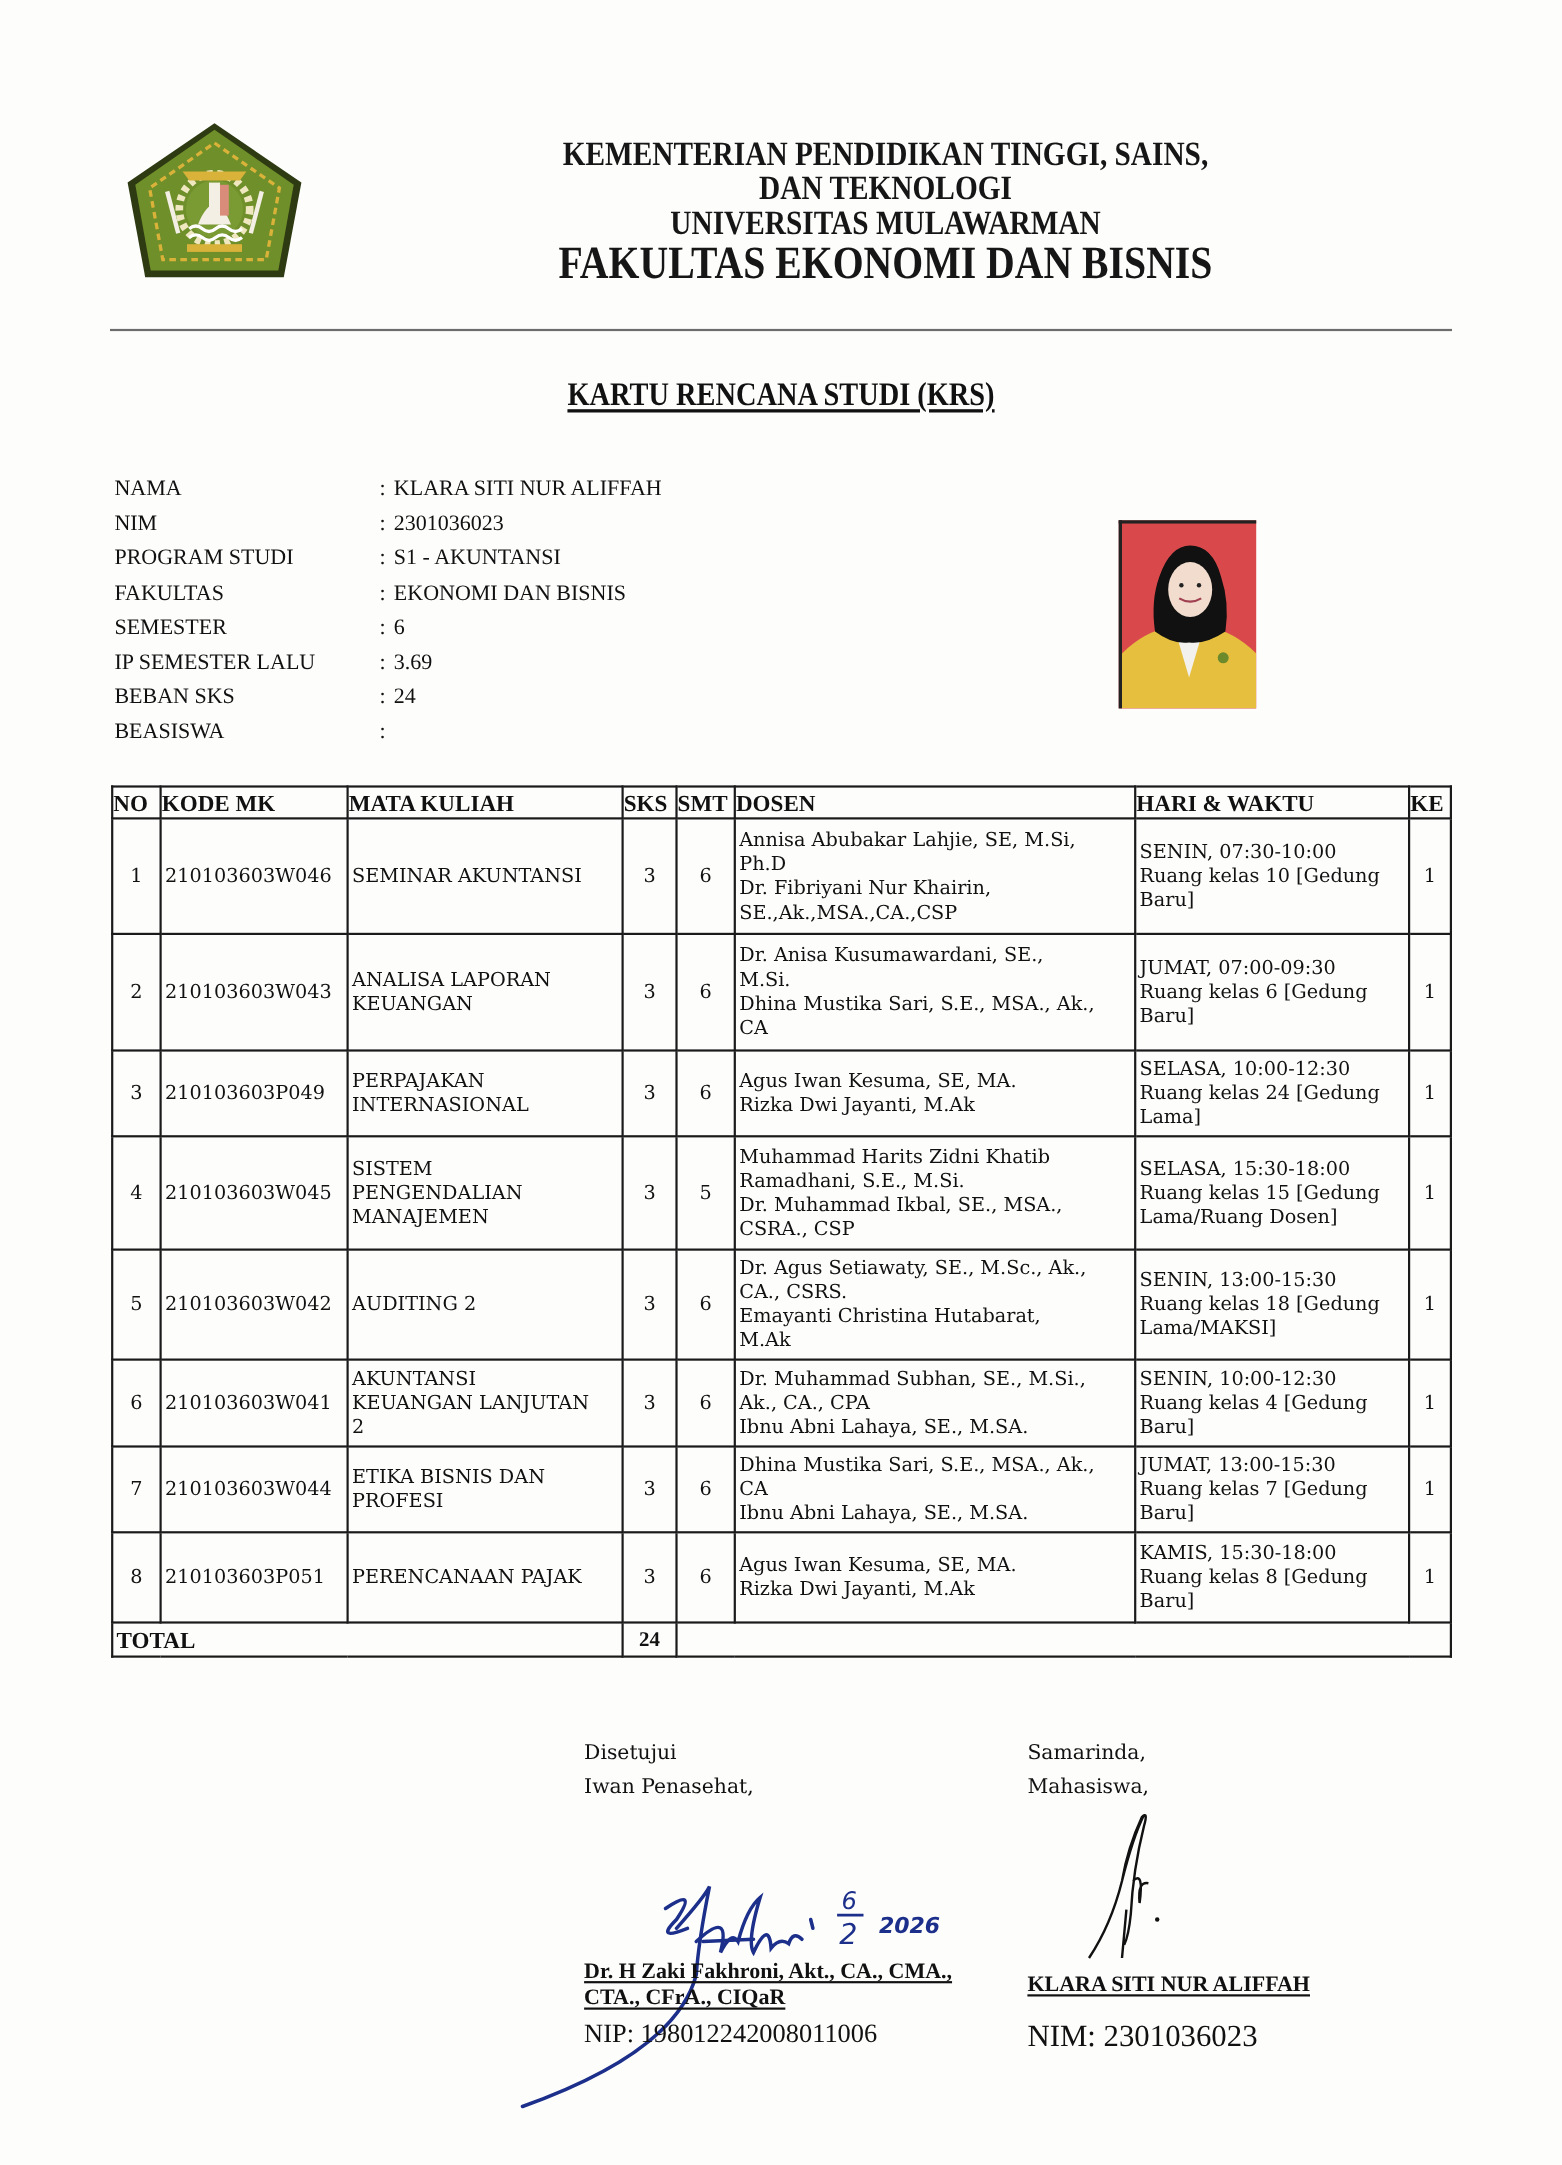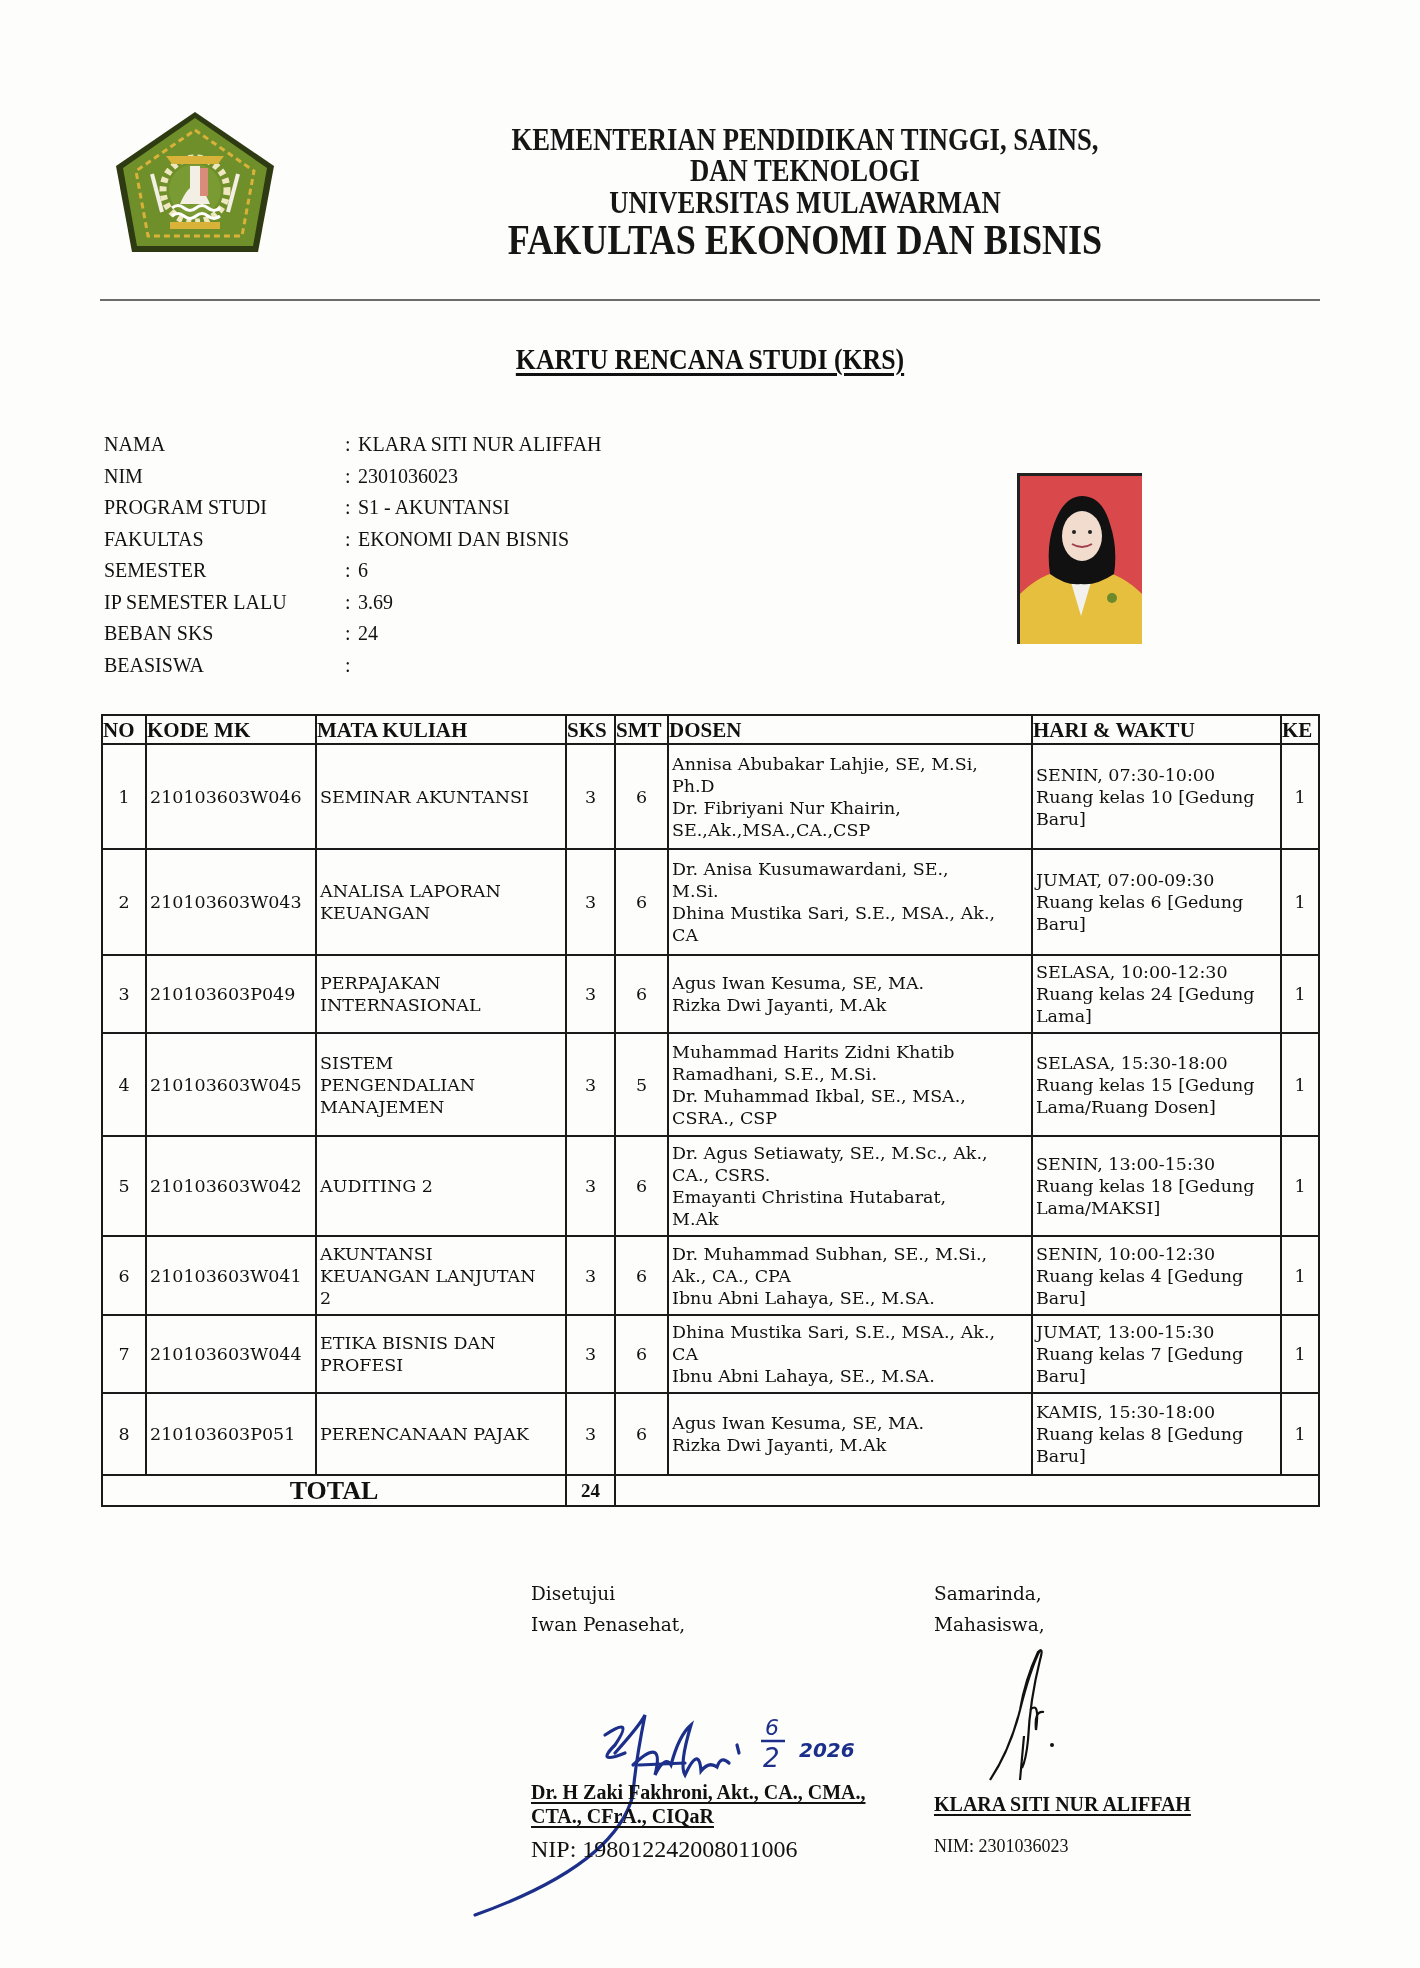--- a/index.html
+++ b/index.html
@@ -44,21 +44,21 @@
   #krs-table { position: absolute; left: 101px; top: 714px; width: 1217px;
     border-collapse: collapse; table-layout: fixed;
     font-family: "DejaVu Serif", serif; font-size: 17.5px; line-height: 22px; }
   #krs-table th, #krs-table td { border: 2px solid #1a1a1a; padding: 0 3px; vertical-align: middle; }
   #krs-table th { font-family: "Liberation Serif", serif; font-weight: bold; font-size: 21px;
     height: 27px; text-align: left; padding: 0; }
   #krs-table td.c { text-align: center; }
   #krs-table td.l { text-align: left; }
   .multi { white-space: pre-line; }
   #krs-table tr.total-row td { height: 29px; }
-  #krs-table tr.total-row td.tot-lbl { text-align: center; font-weight: bold; font-family: "Liberation Serif", serif; font-size: 26px; }
+  #krs-table tr.total-row td.tot-lbl { font-weight: bold; font-family: "Liberation Serif", serif; font-size: 21px; }
   #krs-table tr.total-row td.tot-val { text-align: center; font-weight: bold; font-family: "Liberation Serif", serif; font-size: 19px; }
 
   
   .sig-text { position: absolute; font-family: "DejaVu Serif", serif; font-size: 18.5px; white-space: nowrap; margin-left: 20px; }
   .sig-name { font-weight: bold; text-decoration: underline; text-underline-offset: 3px; font-family: "Liberation Serif", serif; font-size: 20px; }
   #advisor-sig, #student-sig { position: absolute; }
 </style>
 </head>
 <body>
 
@@ -328,13 +328,13 @@
       <text x="334" y="52" font-size="20" font-weight="bold">2026</text>
     </g>
   </svg>
 </div>
 
 <div class="sig-text sig-name" style="left:511px; top:1781px;">Dr. H Zaki Fakhroni, Akt., CA., CMA.,</div>
 <div class="sig-text sig-name" style="left:511px; top:1805px;">CTA., CFrA., CIQaR</div>
 <div class="sig-text" style="left:511px; top:1836px; font-family:'Liberation Serif',serif; font-size:24px;">NIP: 198012242008011006</div>
 
 <div class="sig-text sig-name" style="left:914px; top:1793px;">KLARA SITI NUR ALIFFAH</div>
-<div class="sig-text" style="left:914px; top:1836px; font-family:'Liberation Serif',serif; font-size:18px;">NIM: 2301036023</div>
+<div class="sig-text" style="left:914px; top:1836px; font-family:'Liberation Serif',serif; font-size:28px;">NIM: 2301036023</div>
 
 </body></html>

